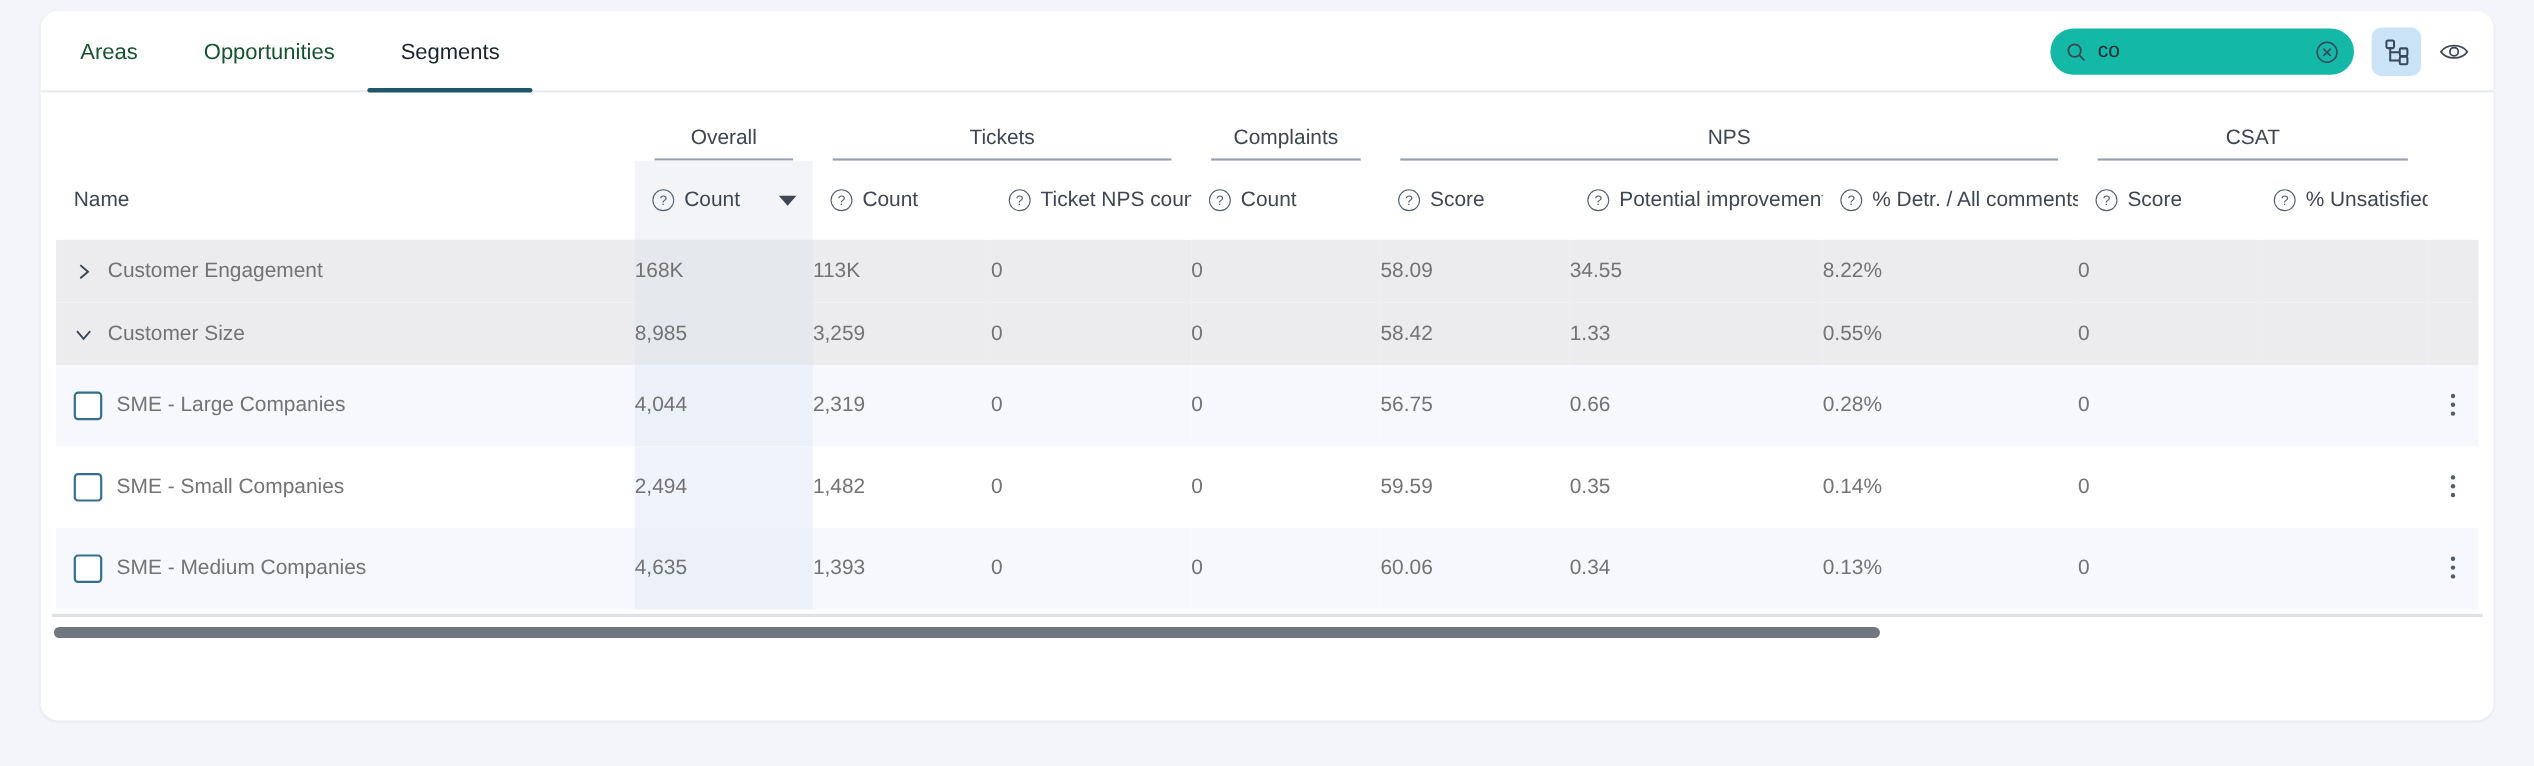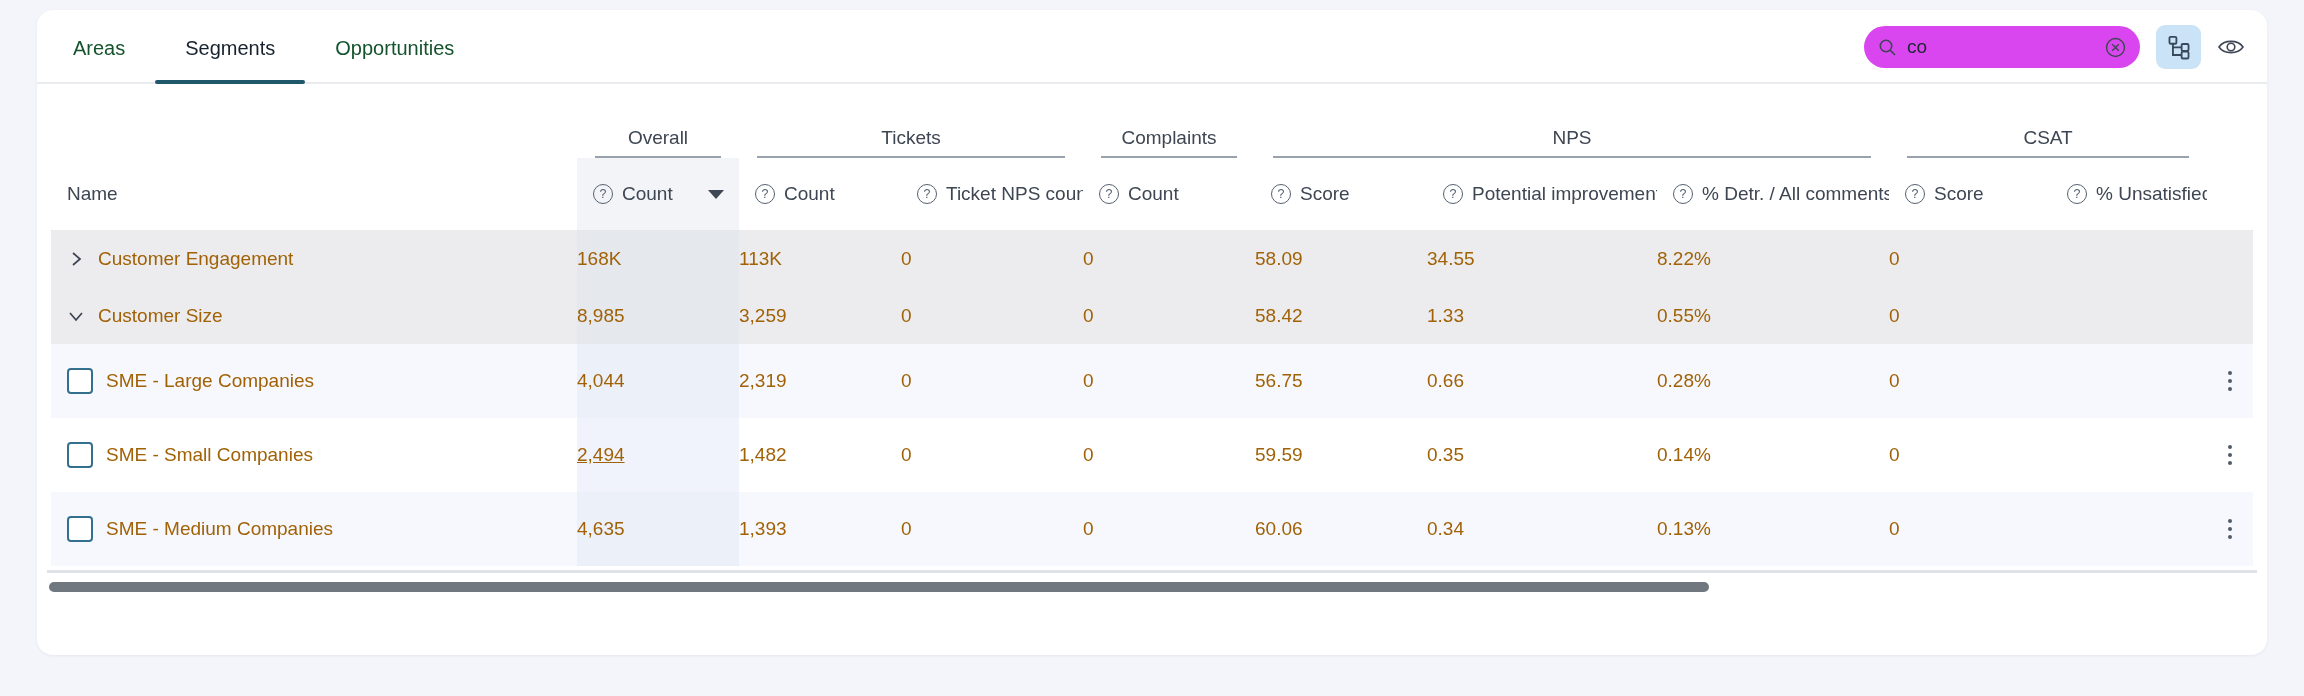--- a/index.html
+++ b/index.html
@@ -31,64 +31,64 @@
     cursor:pointer;white-space:nowrap;
   }
   .tab.active{color:#17222e;font-weight:500;}
   .tab.active::after{
     content:"";position:absolute;left:0;right:0;bottom:-2px;height:4px;
     background:#20576a;border-radius:2px;
   }
   .toolbar{display:flex;align-items:center;gap:16px;padding-bottom:13px;}
   .search{
     display:flex;align-items:center;width:250px;height:42px;
-    background:#d946ef;border-radius:21px;padding:0 13px;gap:9px;
+    background:#14b8a6;border-radius:21px;padding:0 13px;gap:9px;
     color:#3d4652;
   }
   .search-text{flex:1;font-size:19px;color:#1f2733;}
   .clear-btn{display:flex;cursor:pointer;color:#3d4652;}
   .tree-btn{
     width:45px;height:44px;border:none;border-radius:9px;background:#cbe3f6;
     display:flex;align-items:center;justify-content:center;color:#37495a;cursor:pointer;
   }
   .eye-btn{display:flex;color:#3d4652;cursor:pointer;background:none;border:none;padding:0;}
   
   table{border-collapse:collapse;table-layout:fixed;margin:0 14px;width:2202px;}
   th,td{padding:0;font-weight:400;}
-  .group-row th{height:74px;vertical-align:bottom;}
+  .group-row th{height:62px;vertical-align:bottom;}
   .ginner{
     margin:0 18px;padding-bottom:7px;border-bottom:2px solid #99a2ac;
     text-align:center;font-size:19px;color:#3d4652;
   }
   .head-row th{height:72px;vertical-align:middle;text-align:left;font-size:19px;color:#3d4652;}
   .name-h{padding-left:16px;}
   .hcell{display:flex;align-items:center;gap:9px;padding-left:16px;}
   .hcell span:last-child{white-space:nowrap;overflow:hidden;}
   th.hl{background:#f3f4f8;}
   .hl-flex{display:flex;align-items:center;gap:9px;padding:0 15px 0 16px;}
   .hl-flex .spacer{flex:1;}
   .caret-down{
     width:0;height:0;border-left:8px solid transparent;border-right:8px solid transparent;
     border-top:9px solid #3d4652;flex:none;
   }
   .qmark{
     width:18px;height:18px;border:1.4px solid #566170;border-radius:50%;
     display:inline-flex;align-items:center;justify-content:center;
     font-size:12.5px;line-height:1;color:#566170;flex:none;cursor:pointer;
   }
-  tbody td{font-size:19px;color:#a16207;}
+  tbody td{font-size:19px;color:#737373;}
   tr.gray{background:#ececee;}
   tr.gray td{height:57px;}
   tr.light{background:#f7f8fd;}
   tr.white{background:#ffffff;}
   tr.light td, tr.white td{height:74px;}
   td.val{text-align:left;padding-right:16px;font-variant-numeric:tabular-nums;}
   tr.gray  td.hl{background:#e5e8ed;}
   tr.light td.hl{background:#ecf0f9;}
-  tr.white td.hl{background:#f0f3fb;text-decoration:underline;}
+  tr.white td.hl{background:#f0f3fb;}
   .name-wrap{display:flex;align-items:center;padding-left:14px;gap:11px;}
   .expander{display:flex;width:22px;justify-content:center;color:#3c4450;flex:none;cursor:pointer;}
   .cbx{
     width:22px;height:22px;border:2px solid #34708e;border-radius:4px;
     background:#fff;flex:none;margin:0 2px;cursor:pointer;
   }
   .row-name{white-space:nowrap;}
   .actions-cell{text-align:center;}
   .kebab-btn{display:inline-flex;color:#515c6a;cursor:pointer;background:none;border:none;padding:4px;}
   
@@ -101,22 +101,22 @@
 </style>
 </head>
 <body>
 
 <div class="card">
 
 
   <div class="tabs-row">
     <div class="tabs">
       <div class="tab">Areas</div>
+      <div class="tab">Opportunities</div>
       <div class="tab active">Segments</div>
-      <div class="tab">Opportunities</div>
     </div>
     <div class="toolbar">
       <div class="search">
         <span style="display:flex;">
           <svg width="21" height="21" viewBox="0 0 21 21" fill="none" stroke="#3d4652" stroke-width="1.6">
             <circle cx="9" cy="9" r="5.7"></circle>
               <line x1="13.4" y1="13.4" x2="18" y2="18"></line>
           </svg>
         </span>
         <span class="search-text">co</span>

